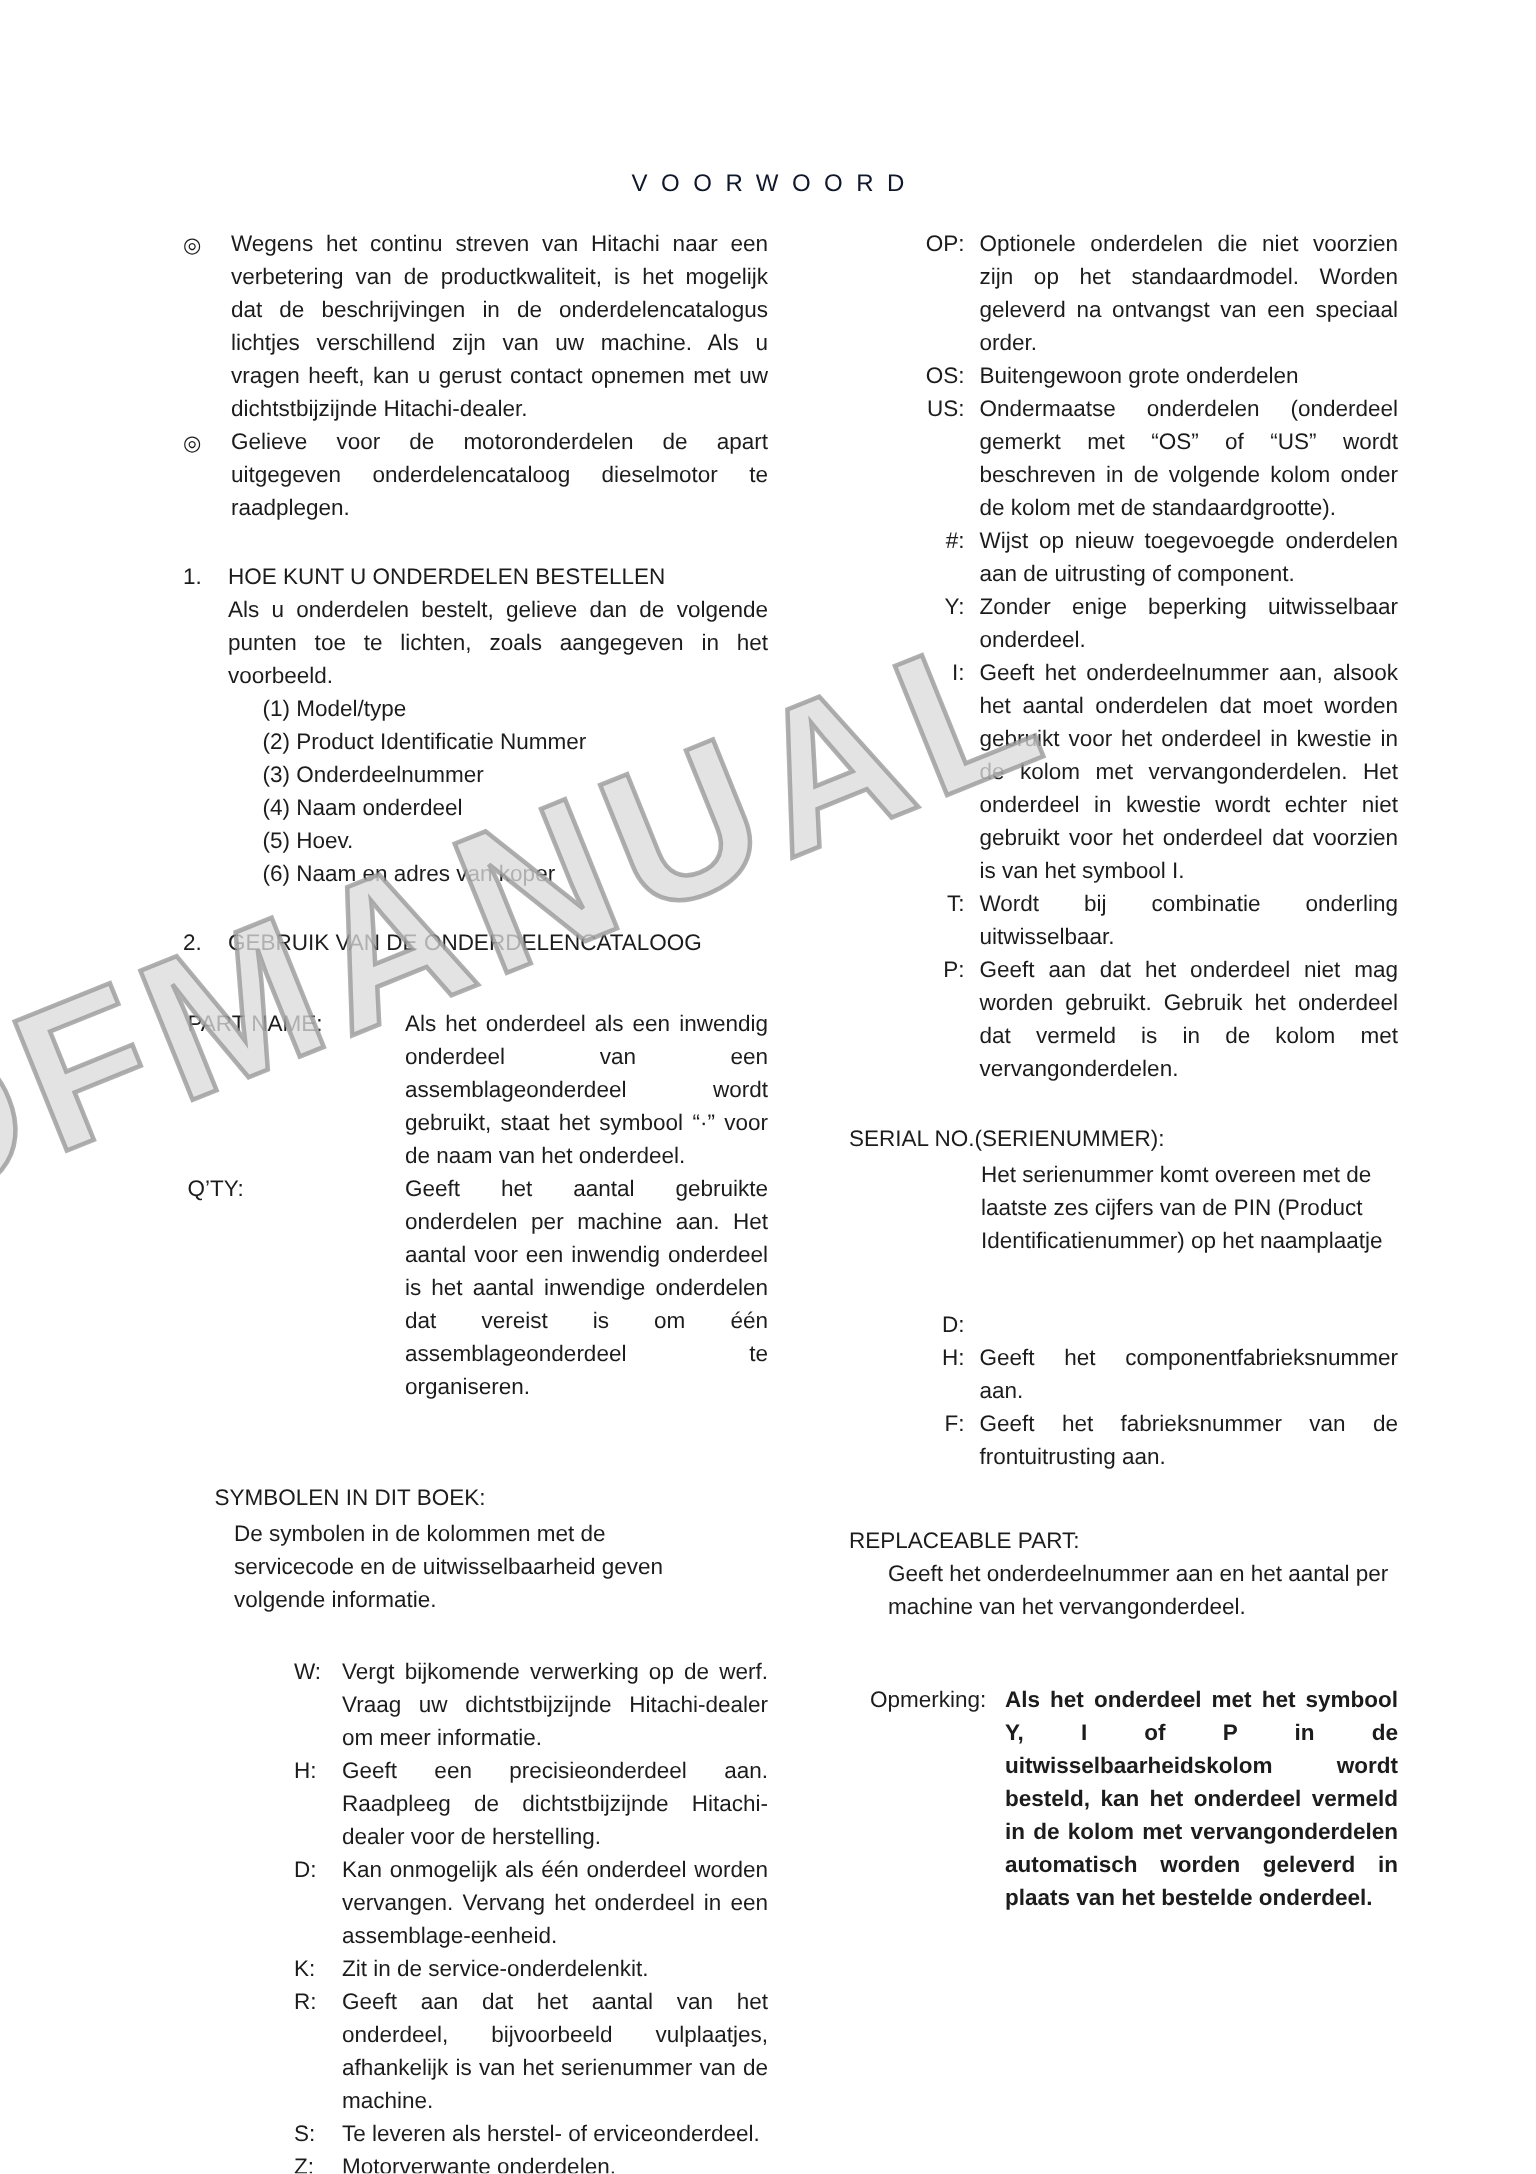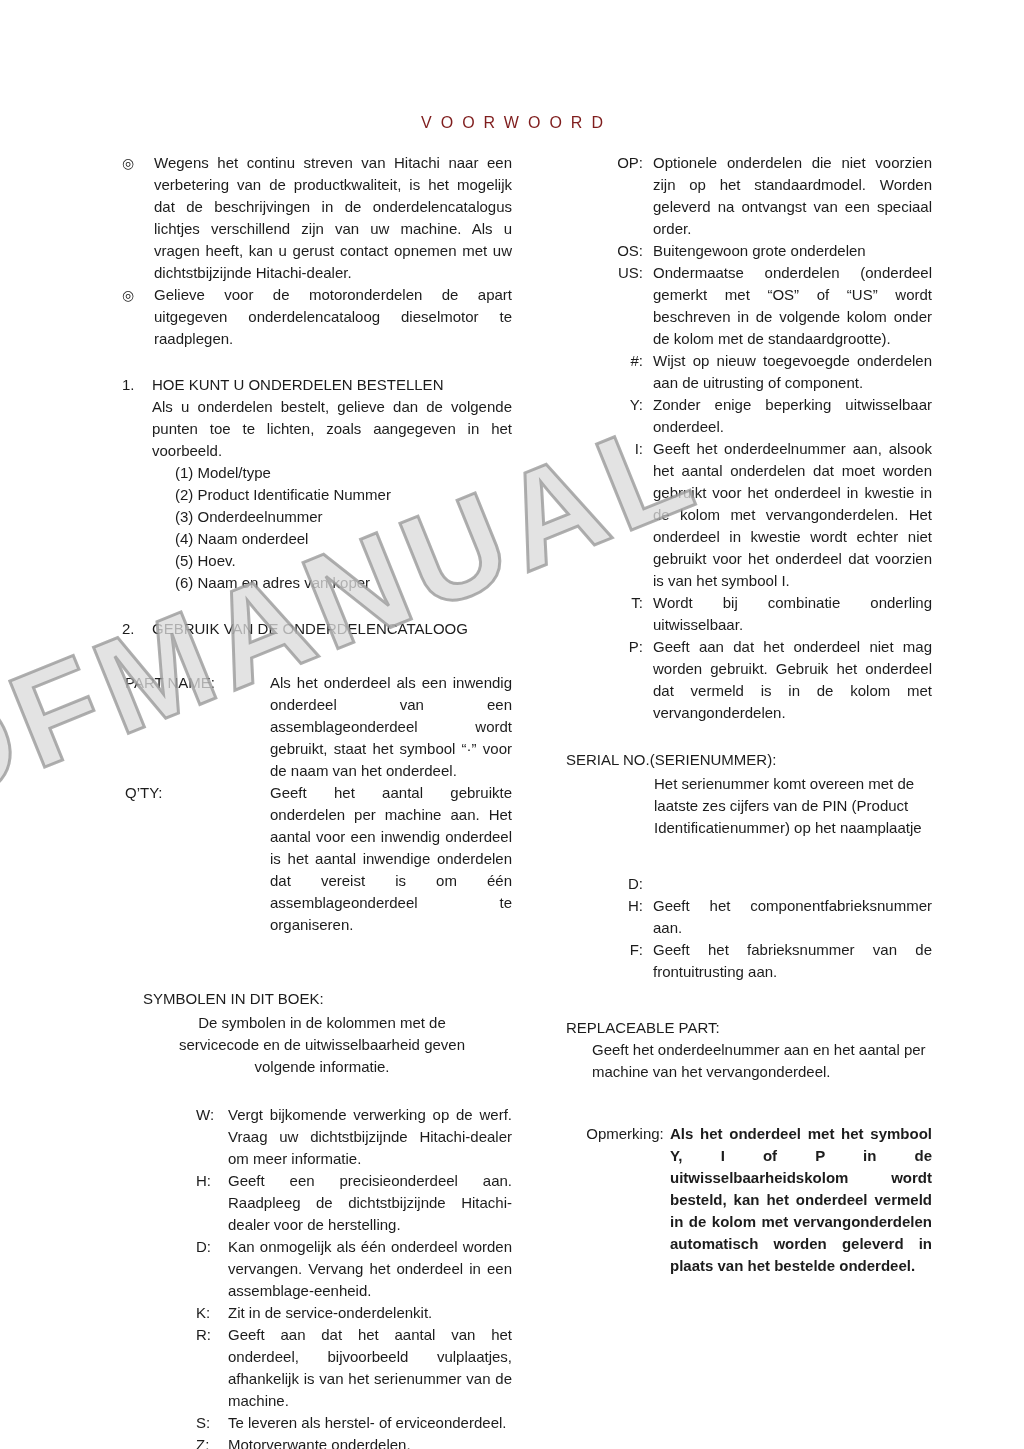--- a/index.html
+++ b/index.html
@@ -17,21 +17,21 @@
   }
   .title {
     position: absolute;
     top: 112px;
     left: 0;
     width: 100%;
     text-align: center;
     font-size: 16px;
     letter-spacing: 9px;
     text-indent: 9px;
-    color: #7f1d1d;
+    color: #0f172a;
   }
   .cols {
     position: absolute;
     top: 152px;
     left: 120px;
     display: flex;
     gap: 54px;
   }
   .col-left  { width: 392px; }
   .col-right { width: 366px; }
@@ -49,41 +49,41 @@
   .sec-body { flex: 1; }
   .plist { margin-left: 23px; }
 
   .defs { margin-top: 32px; margin-left: 5px; }
   .def-row { display: flex; }
   .def-term { width: 145px; flex: none; }
   .def-text { flex: 1; }
 
   .symsec { margin-top: 52px; }
   .symhead { margin-left: 23px; }
-  .symintro { margin-left: 52px; margin-top: 2px; width: 300px; text-align: center; }
+  .symintro { margin-left: 36px; margin-top: 2px; width: 300px; }
   .symlist-l { margin-top: 26px; margin-left: 76px; }
   .sym-row-l { display: flex; }
   .sym-key-l { width: 32px; flex: none; }
   .sym-text-l { flex: 1; }
 
   
   .sym-row { display: flex; }
   .sym-key { width: 87px; flex: none; text-align: right; padding-right: 10px; }
   .sym-text { flex: 1; }
 
   .serial { margin-top: 25px; }
   .serial-text { margin-left: 88px; margin-top: 2px; }
 
   .symlist2 { margin-top: 34px; }
 
   .replaceable { margin-top: 34px; }
   .replaceable-text { margin-left: 26px; }
 
   .note { display: flex; margin-top: 40px; margin-left: 14px; }
-  .note-label { width: 90px; flex: none; text-align: center; }
+  .note-label { width: 90px; flex: none; }
   .note-text { flex: 1; font-weight: bold; }
 
   
   .watermark {
     position: absolute;
     top: 760px;
     left: -90px;
     z-index: 5;
     transform: rotate(-22deg);
     transform-origin: 0 0;

